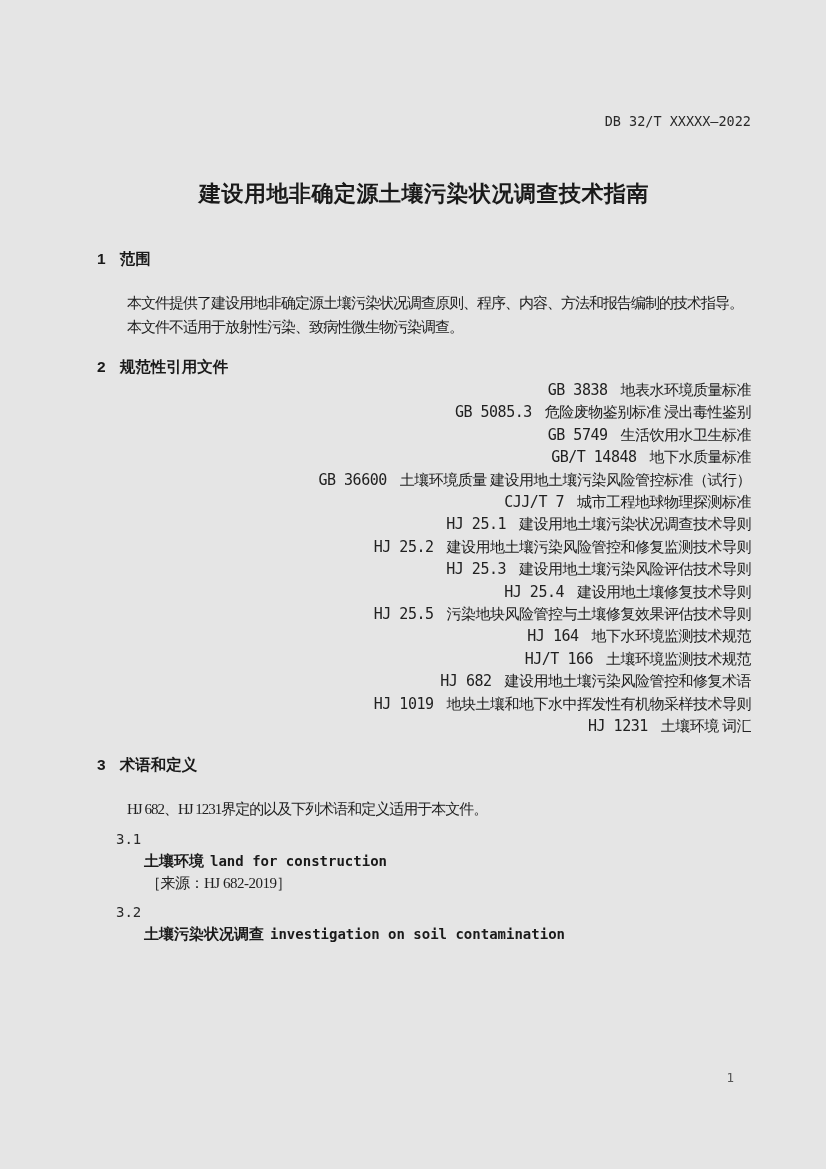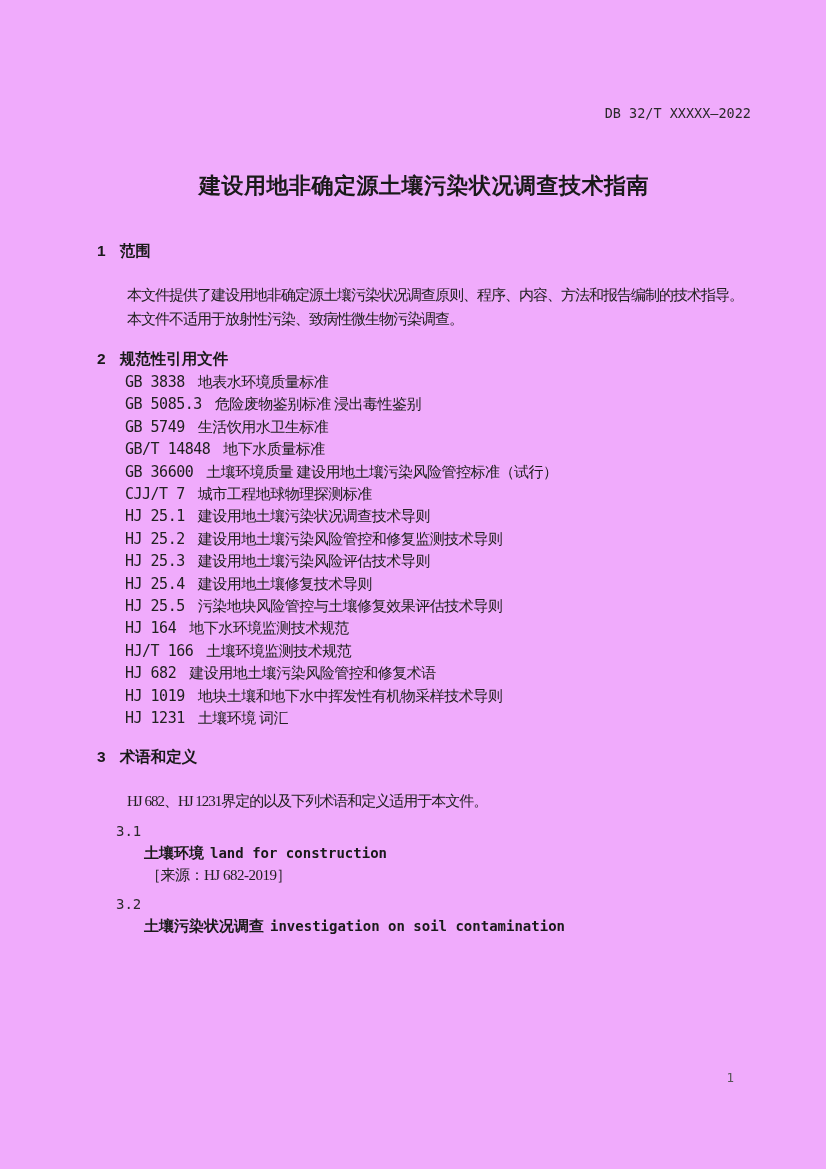--- a/index.html
+++ b/index.html
@@ -1,22 +1,22 @@
 <!DOCTYPE html>
 <html><head>
 <meta charset="utf-8">
 <style>
   html,body{margin:0;padding:0;background:#ffffff;}
   .page{
     position:relative;
     width:826px;height:1169px;
-    background:#f0abfc;
+    background:#e5e5e5;
     color:#212121;
     box-sizing:border-box;
-    padding:8px 75px 0 97px;
+    padding:16px 75px 0 97px;
     overflow:hidden;
     font-family:"Liberation Serif","DejaVu Serif",serif;
   }
   .mono{font-family:"DejaVu Sans Mono","Liberation Mono",monospace;}
   .doc-header{
     margin-top:96px;
     text-align:right;
     font-size:13.5px;
     line-height:18px;
     color:#2a2a2a;
@@ -48,20 +48,21 @@
     font-size:15px;
     letter-spacing:-1px;
     line-height:24px;
     text-indent:2em;
   }
   .first-par{margin-top:21px;}
   .ref-list{
     list-style:none;
     margin:1px 0 16px 0;
     padding:0 0 0 28px;
+    text-align:right;
   }
   .ref-list li{
     font-size:15px;
     letter-spacing:-0.5px;
     line-height:22.4px;
     white-space:nowrap;
   }
   .ref-code{margin-right:13px;}
   .terms{margin-top:7px;margin-left:19px;}
   .term-num{

